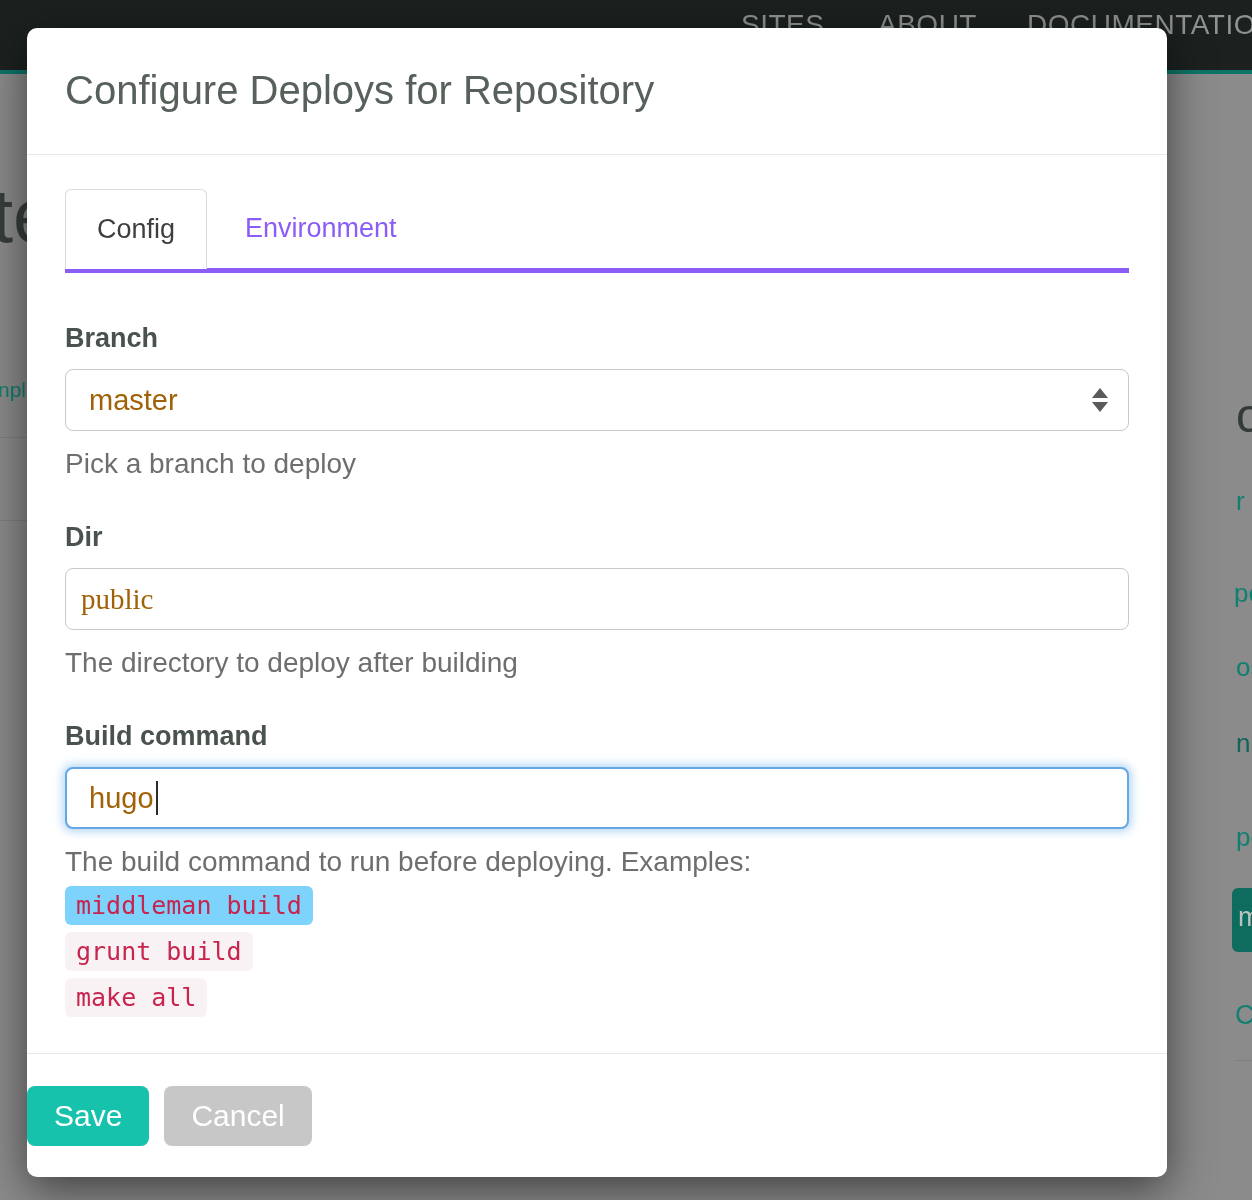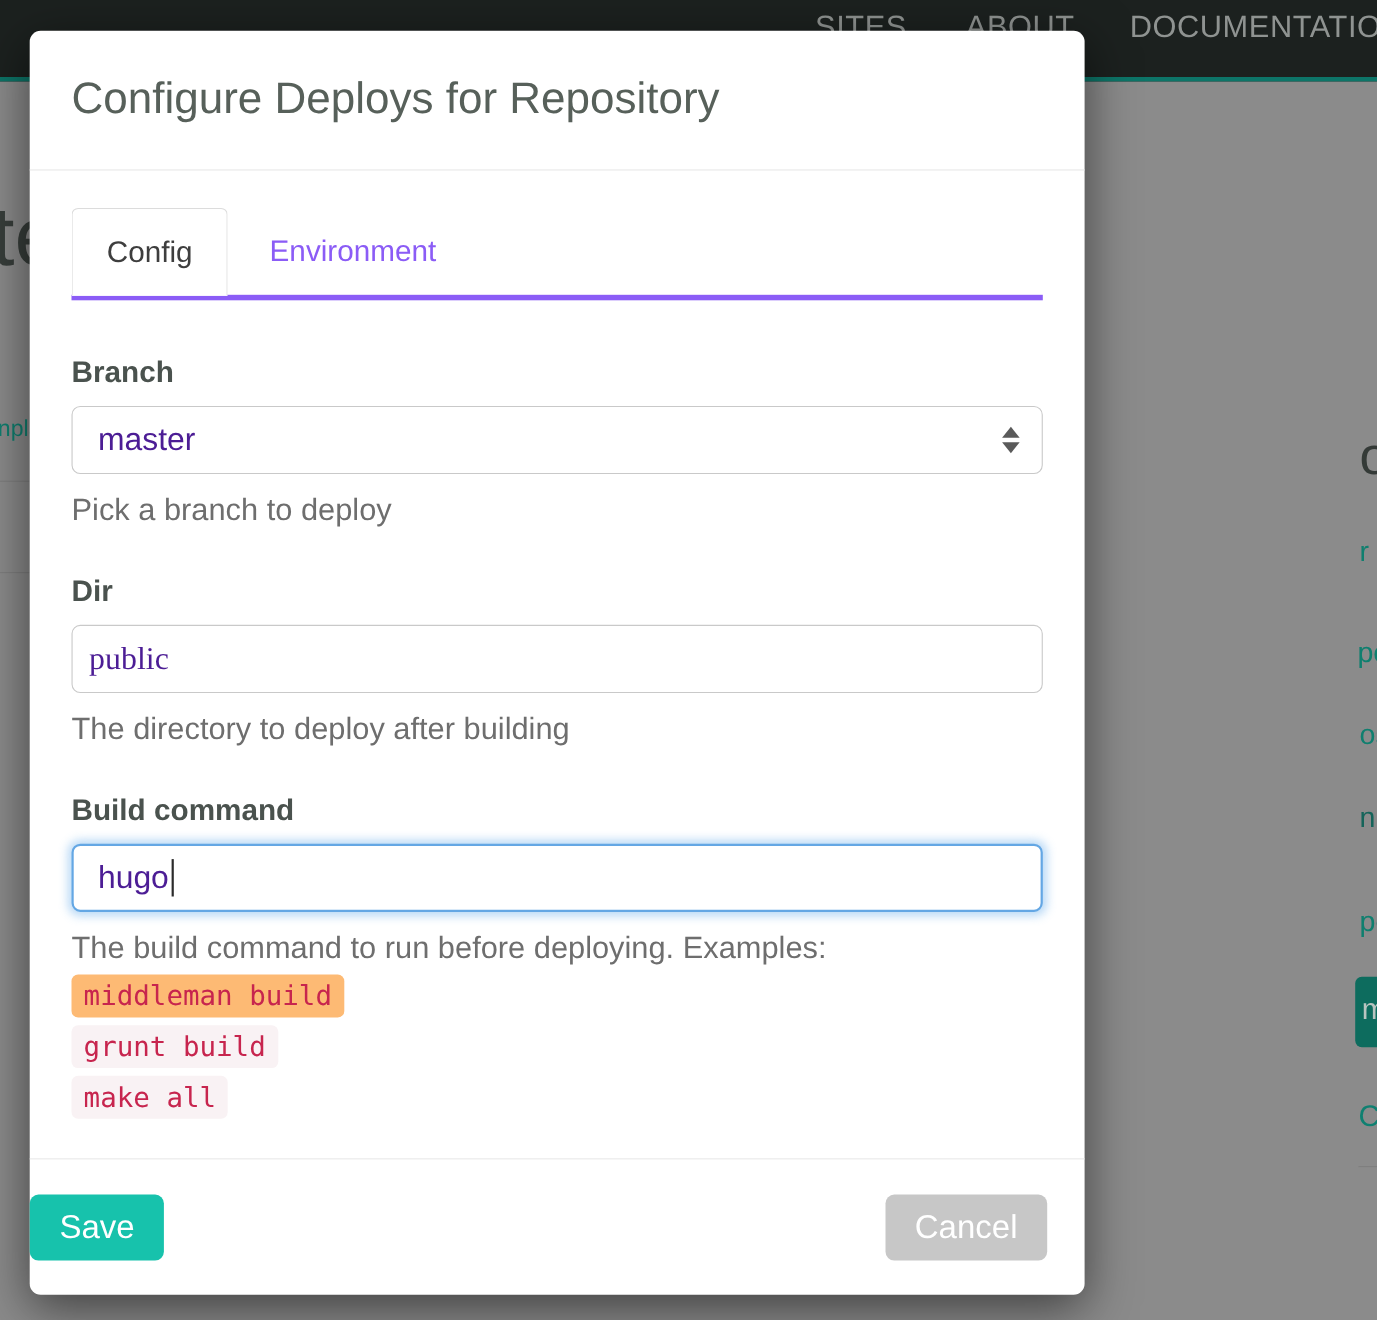--- a/index.html
+++ b/index.html
@@ -23,37 +23,37 @@
   .frag-r1{top:486px;} .frag-r2{top:578px;left:1234px;} .frag-r3{top:652px;}
   .frag-r4{top:728px;color:#15645a;} .frag-r5{top:822px;}
   .frag-btn{position:absolute;left:1232px;top:888px;width:40px;height:64px;
             background:#0d6c5e;border-radius:6px;color:#b9c4c0;font-size:27px;
             line-height:58px;padding-left:6px;box-sizing:border-box;}
   .frag-link-right{left:1235px;top:1000px;font-size:27px;color:#0f8071;}
 
   .backdrop{position:absolute;inset:0;}
 
   
-  .modal{position:absolute;left:27px;top:28px;width:959px;height:1149px;
+  .modal{position:absolute;left:27px;top:28px;width:1140px;height:1149px;
          background:#fff;border-radius:10px;box-shadow:0 12px 45px rgba(0,0,0,.55);}
   .m-header{padding:36px 38px 38px;border-bottom:1px solid #e8e8e8;}
   .m-title{font-size:40px;line-height:52px;color:#57605a;}
   .m-body{padding:0 38px;}
 
   .tabbar{margin-top:33px;display:flex;align-items:flex-end;border-bottom:5px solid #8b5cf6;}
   .tab{height:80px;box-sizing:border-box;display:flex;align-items:center;
        font-size:27px;cursor:pointer;}
   .tab-active{border:1px solid #dcdcdc;border-bottom:1px solid #fff;margin-bottom:-1px;
               border-radius:6px 6px 0 0;background:#fff;color:#3e3e3e;padding:0 31px;}
   .tab-env{margin-left:8px;padding:0 30px;}
 
   .field-label{margin-top:49px;font-size:27px;line-height:33px;font-weight:bold;color:#4a524e;}
   .control{margin-top:14px;height:62px;box-sizing:border-box;width:100%;
            border:1px solid #c9c9c9;border-radius:8px;background:#fff;
-           font-size:29px;color:#4c1d95;display:flex;align-items:center;
+           font-size:29px;color:#a16207;display:flex;align-items:center;
            padding:0 23px;position:relative;}
   input.control{display:block;padding:0 15px;outline:none;
                 font-family:Liberation Serif, serif;}
   .control-focus{border:2px solid #64a7e4;box-shadow:0 0 9px 3px rgba(100,170,235,.45);
                  padding:0 22px;}
   .help{margin-top:16px;font-size:28px;line-height:33px;color:#6e6e6e;}
 
   .spinner{position:absolute;right:20px;top:50%;transform:translateY(-50%);
            display:flex;flex-direction:column;align-items:center;}
   .arrow-up{width:0;height:0;border-left:8px solid transparent;
@@ -61,22 +61,22 @@
   .arrow-down{width:0;height:0;border-left:8px solid transparent;
               border-right:8px solid transparent;border-top:10px solid #5a5a5a;}
 
   .caret{display:inline-block;width:2px;height:34px;background:#2b2b2b;margin-left:2px;}
 
   .pills{margin-top:8px;}
   .pill{display:table;font-family:"DejaVu Sans Mono",monospace;font-size:25px;
         line-height:29px;padding:5px 11px;border-radius:6px;margin-bottom:7px;}
 
   .m-footer{position:absolute;left:0;right:0;bottom:0;height:124px;box-sizing:border-box;
-            border-top:1px solid #e8e8e8;display:flex;justify-content:space-between;
-            align-items:center;padding-right:34px;gap:32px;}
+            border-top:1px solid #e8e8e8;display:flex;justify-content:flex-start;
+            align-items:center;padding-right:34px;gap:15px;}
   .btn{height:60px;border:none;border-radius:8px;color:#fff;font-size:30px;
        padding:0 27px;font-family:"Liberation Sans",sans-serif;cursor:pointer;}
 </style>
 </head>
 <body>
 
 <div class="stage">
 
   <div class="bg-header">
     <span class="bg-nav-item nav-sites">SITES</span>
@@ -127,21 +127,21 @@
       <div class="help">The directory to deploy after building</div>
 
       <div class="field-label" style="margin-top:41px;">Build command</div>
       <div class="control control-focus">
         <span>hugo</span>
         <span class="caret"></span>
       </div>
       <div class="help">The build command to run before deploying. Examples:</div>
 
       <div class="pills">
-        <div class="pill" style="color:#c7254e;background:#fdba74;">middleman build</div>
+        <div class="pill" style="color:#c7254e;background:#7dd3fc;">middleman build</div>
         <div class="pill" style="color:#c7254e;background:#f9f2f4;">grunt build</div>
         <div class="pill" style="color:#c7254e;background:#f9f2f4;">make all</div>
       </div>
     </div>
 
     <div class="m-footer">
       <button class="btn" style="background:#17c2ac;">Save</button>
       <button class="btn" style="background:#c7c7c7;">Cancel</button>
     </div>
   </div>

